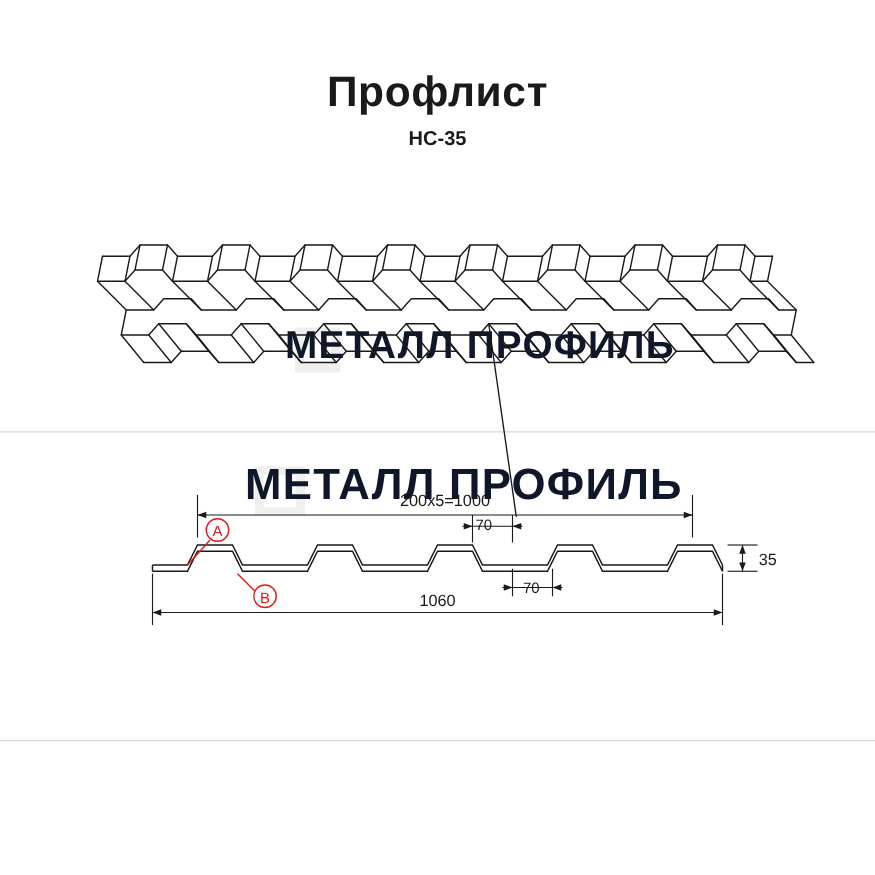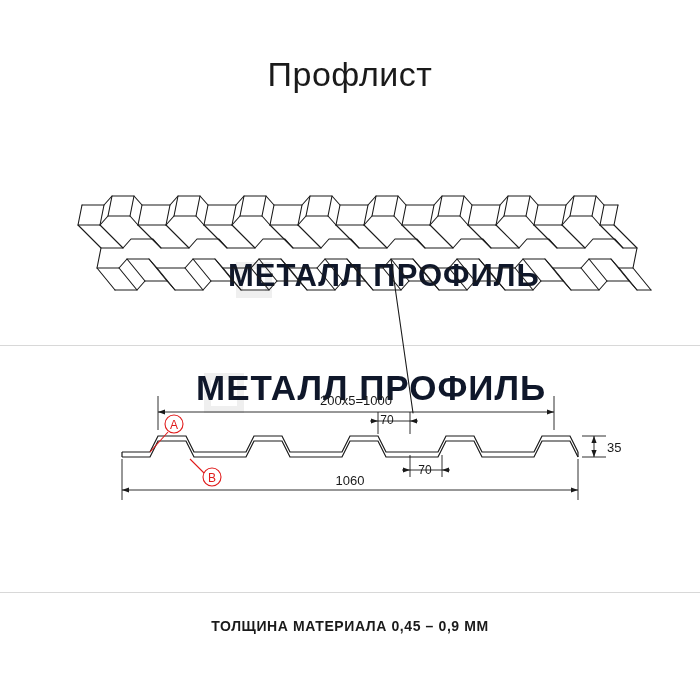--- a/index.html
+++ b/index.html
@@ -21,21 +21,21 @@
     height: 700px;
     box-sizing: border-box;
   }
   .title {
     position: absolute;
     top: 55px;
     left: 0;
     width: 700px;
     text-align: center;
     font-size: 34px;
-    font-weight: normal;
+    font-weight: bold;
     letter-spacing: 0.5px;
     color: #1a1a1a;
   }
   .subtitle {
     position: absolute;
     top: 103px;
     left: 0;
     width: 700px;
     text-align: center;
     font-size: 16px;
@@ -106,20 +106,21 @@
     width: 26px;
     height: 26px;
   }
 </style>
 </head>
 <body>
 
 <div class="page">
 
   <div class="title">Профлист</div>
+  <div class="subtitle">НС-35</div>
 
   <div class="divider top"></div>
   <div class="divider bottom"></div>
 
   <div class="wm-mark wm-mark1"></div>
   <div class="wm wm1">МЕТАЛЛ ПРОФИЛЬ</div>
   <div class="wm-mark wm-mark2"></div>
   <div class="wm wm2">МЕТАЛЛ ПРОФИЛЬ</div>
 
   <svg class="art" viewBox="0 0 700 700" xmlns="http://www.w3.org/2000/svg">
@@ -288,14 +289,13 @@
       <text id="t-top" x="356" y="405" font-size="13" text-anchor="middle">200х5=1000</text>
       <text id="t-bottom" x="350" y="485" font-size="13" text-anchor="middle">1060</text>
       <text id="t-p1" x="387" y="424" font-size="12" text-anchor="middle">70</text>
       <text id="t-p2" x="425" y="474" font-size="12" text-anchor="middle">70</text>
       <text id="t-h" x="607" y="452" font-size="13" text-anchor="start">35</text>
       <text id="t-ca" x="174" y="429" font-size="12" text-anchor="middle" fill="#e01b1b">A</text>
       <text id="t-cb" x="212" y="482" font-size="12" text-anchor="middle" fill="#e01b1b">B</text>
     </g>
   </svg>
 
-  <div class="footer-note">ТОЛЩИНА МАТЕРИАЛА 0,45 – 0,9 ММ</div>
 </div>
 
 </body></html>

